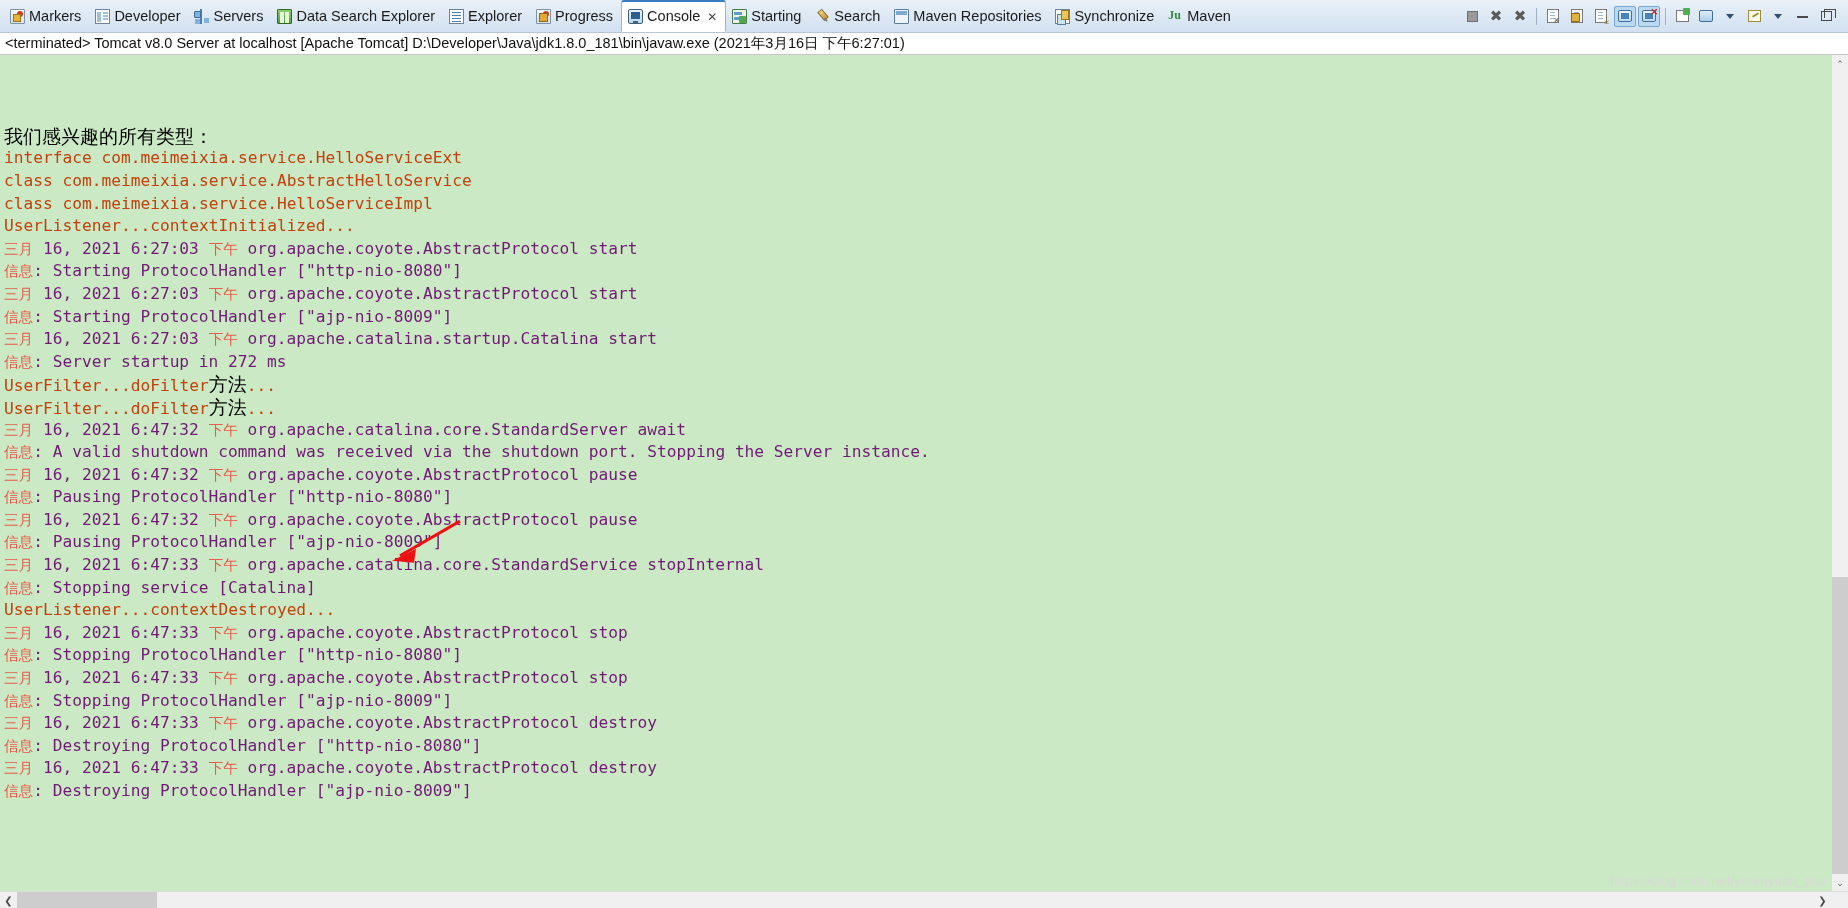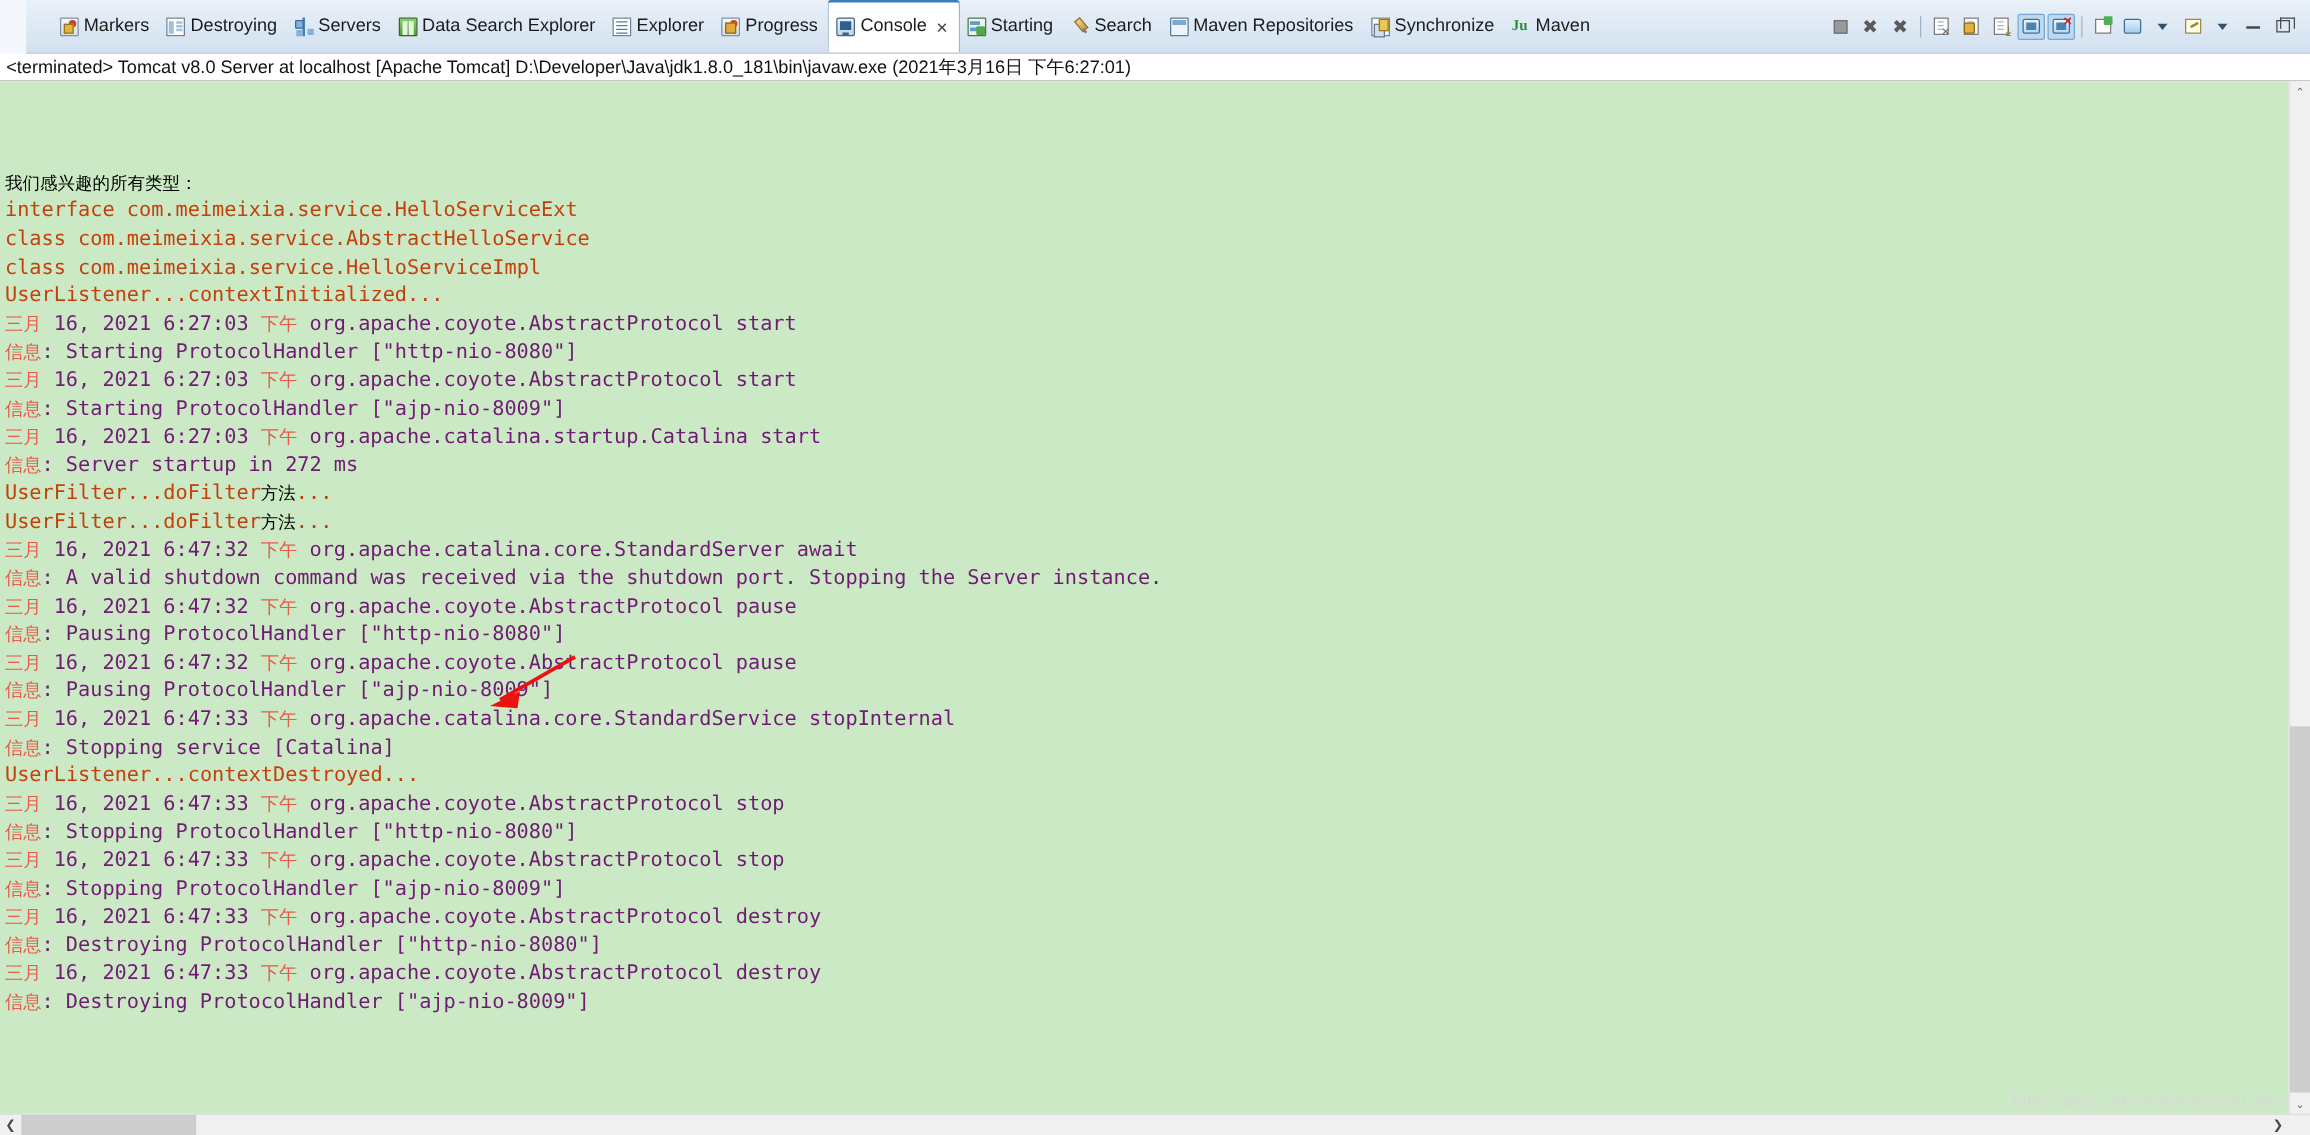--- a/index.html
+++ b/index.html
@@ -14,28 +14,27 @@
   #app {
     width: 1848px; height: 908px;
     position: relative;
     display: flex;
     flex-direction: column;
     background: linear-gradient(to bottom, #f4f8fc 0%, #e8f0f8 100%);
   }
 
   
   .tabbar {
-    height: 43px;
+    height: 33px;
     display: flex;
     align-items: stretch;
     background: linear-gradient(to bottom, #eaf1f9 0%, #dce8f4 55%, #d2e0ef 100%);
     border-bottom: 1px solid #b6c6d6;
     position: relative;
-    padding-left: 21px;
-    margin-left: 21px;
+    padding-left: 4px;
   }
   .tabs {
     display: flex;
     align-items: stretch;
     flex: 0 0 auto;
   }
   .tab {
     display: flex;
     align-items: center;
     gap: 4px;
@@ -187,21 +186,21 @@
     position: relative;
     padding: 2px 0 0 4px;
     font-family: "DejaVu Sans Mono", monospace;
     font-size: 16.2px;
     line-height: 22.6px;
     white-space: pre;
   }
   .line { height: 22.6px; }
   .blk { color: #c2410c; }
   .red { color: #701a75; }
-  .cjk { font-family: "DejaVu Sans", sans-serif; font-size:14px; }
+  .cjk { font-family: "DejaVu Sans", sans-serif; font-size:19px; }
   .cjk-red { font-family: "DejaVu Sans", sans-serif; font-size:14.6px; color:#e85a4a; }
 
   
   .vscroll {
     width: 17px;
     background: #f0f0f0;
     border-left: 1px solid #dcdcdc;
     display:flex; flex-direction:column;
     flex: 0 0 17px;
     position: relative;
@@ -268,21 +267,21 @@
 <div id="app">
 
   <div class="tabbar">
     <div class="tabs" id="tabs-host">
         <div class="tab">
           <span class="ticon ic-marker"></span>
           <span class="tlabel">Markers</span>
         </div>
         <div class="tab">
           <span class="ticon ic-prop"></span>
-          <span class="tlabel">Destroying</span>
+          <span class="tlabel">Developer</span>
         </div>
         <div class="tab">
           <span class="ticon ic-servers"></span>
           <span class="tlabel">Servers</span>
         </div>
         <div class="tab">
           <span class="ticon ic-dse"></span>
           <span class="tlabel">Data Search Explorer</span>
         </div>
         <div class="tab">

